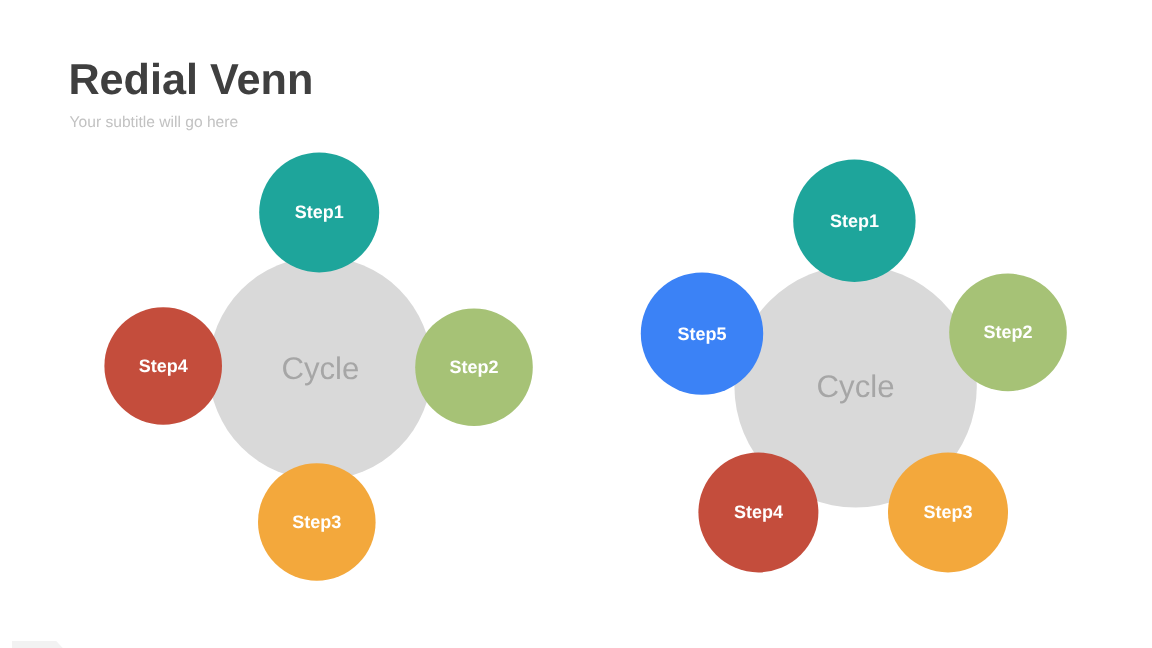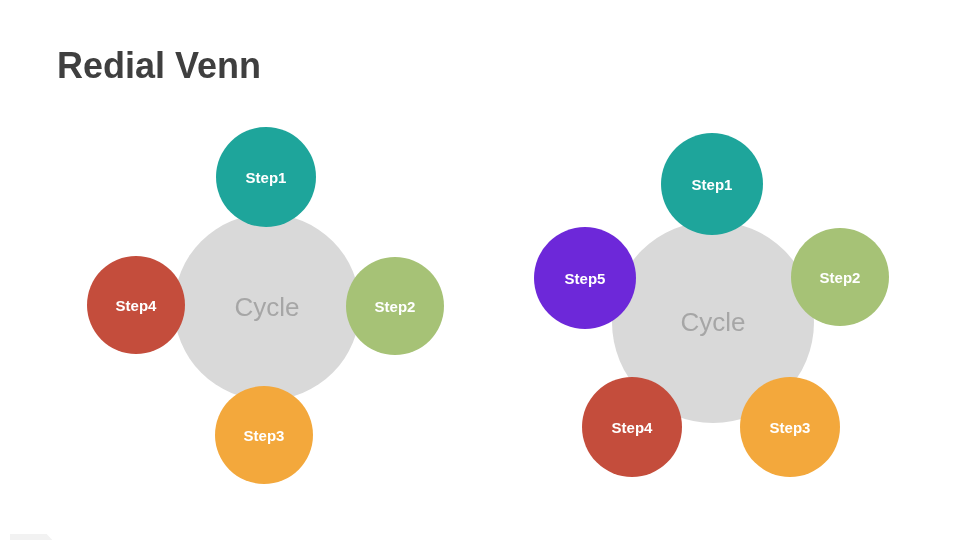--- a/index.html
+++ b/index.html
@@ -94,20 +94,21 @@
     height: 2px;
     background: #5b9bd5;
   }
 </style>
 </head>
 <body>
 
 <div class="slide">
 
   <h1 class="page-title">Redial Venn</h1>
+  <p class="page-subtitle">Your subtitle will go here</p>
 
   <div>
     <div class="circle center-circle d1-center" style="background: rgb(217, 217, 217);">
       <span class="center-label" style="color: rgb(166, 166, 166);">Cycle</span>
     </div>
     <div class="circle step-circle d1-s1" style="background: rgb(30, 165, 155);">
       <span class="step-label">Step1</span>
     </div>
     <div class="circle step-circle d1-s2" style="background: rgb(166, 194, 118);">
       <span class="step-label">Step2</span>
@@ -129,21 +130,21 @@
     </div>
     <div class="circle step-circle d2-s2" style="background: rgb(166, 194, 118);">
       <span class="step-label">Step2</span>
     </div>
     <div class="circle step-circle d2-s3" style="background: rgb(243, 168, 60);">
       <span class="step-label">Step3</span>
     </div>
     <div class="circle step-circle d2-s4" style="background: rgb(196, 77, 60);">
       <span class="step-label">Step4</span>
     </div>
-    <div class="circle step-circle d2-s5" style="background: #6d28d9;">
+    <div class="circle step-circle d2-s5" style="background: #3b82f6;">
       <span class="step-label">Step5</span>
     </div>
   </div>
 
   <div class="page-badge">
     <span>84</span>
   </div>
 
   <div class="bottom-line" style="background: rgb(91, 155, 213);"></div>
 

